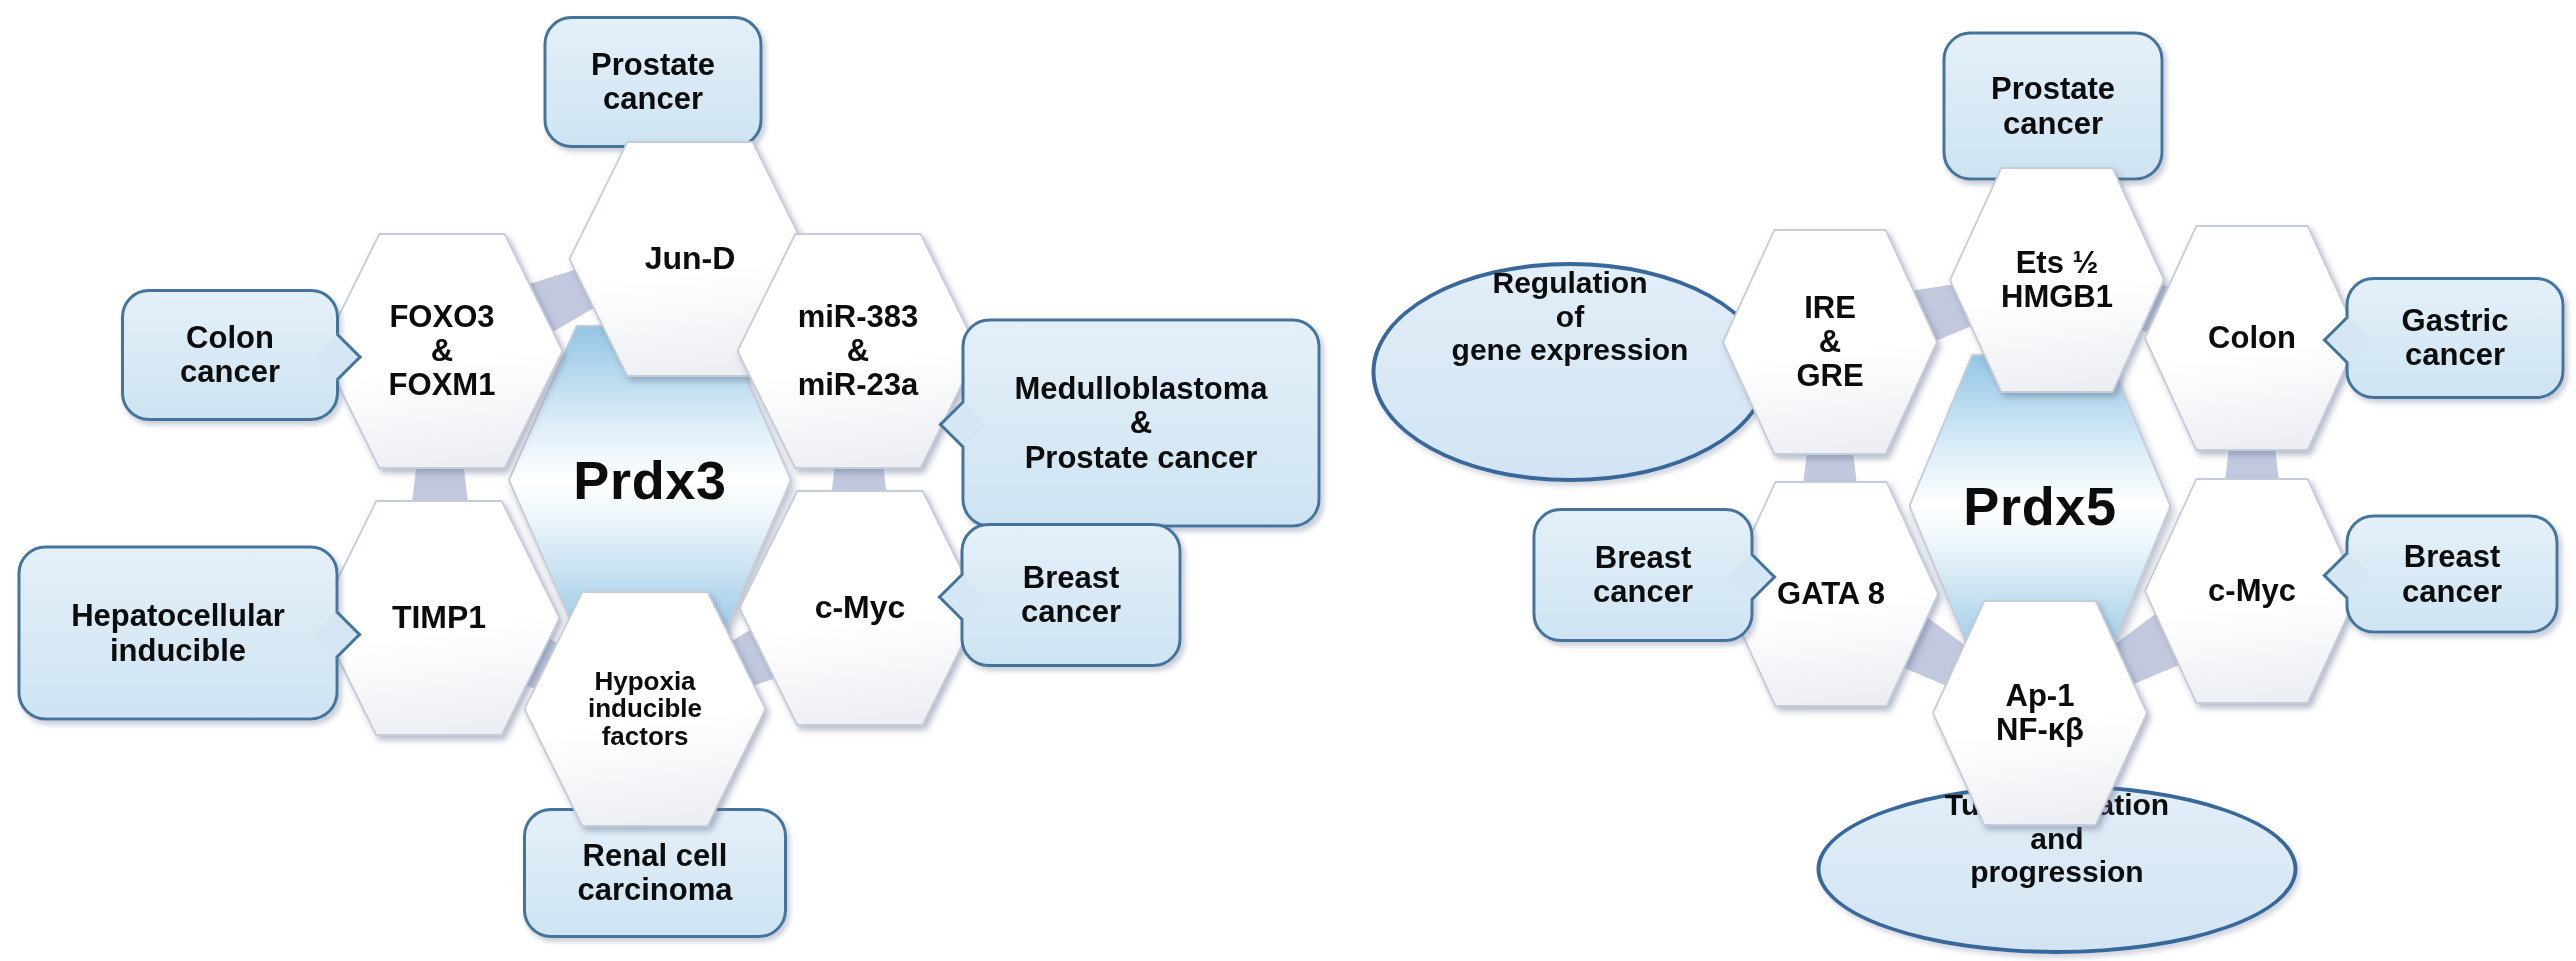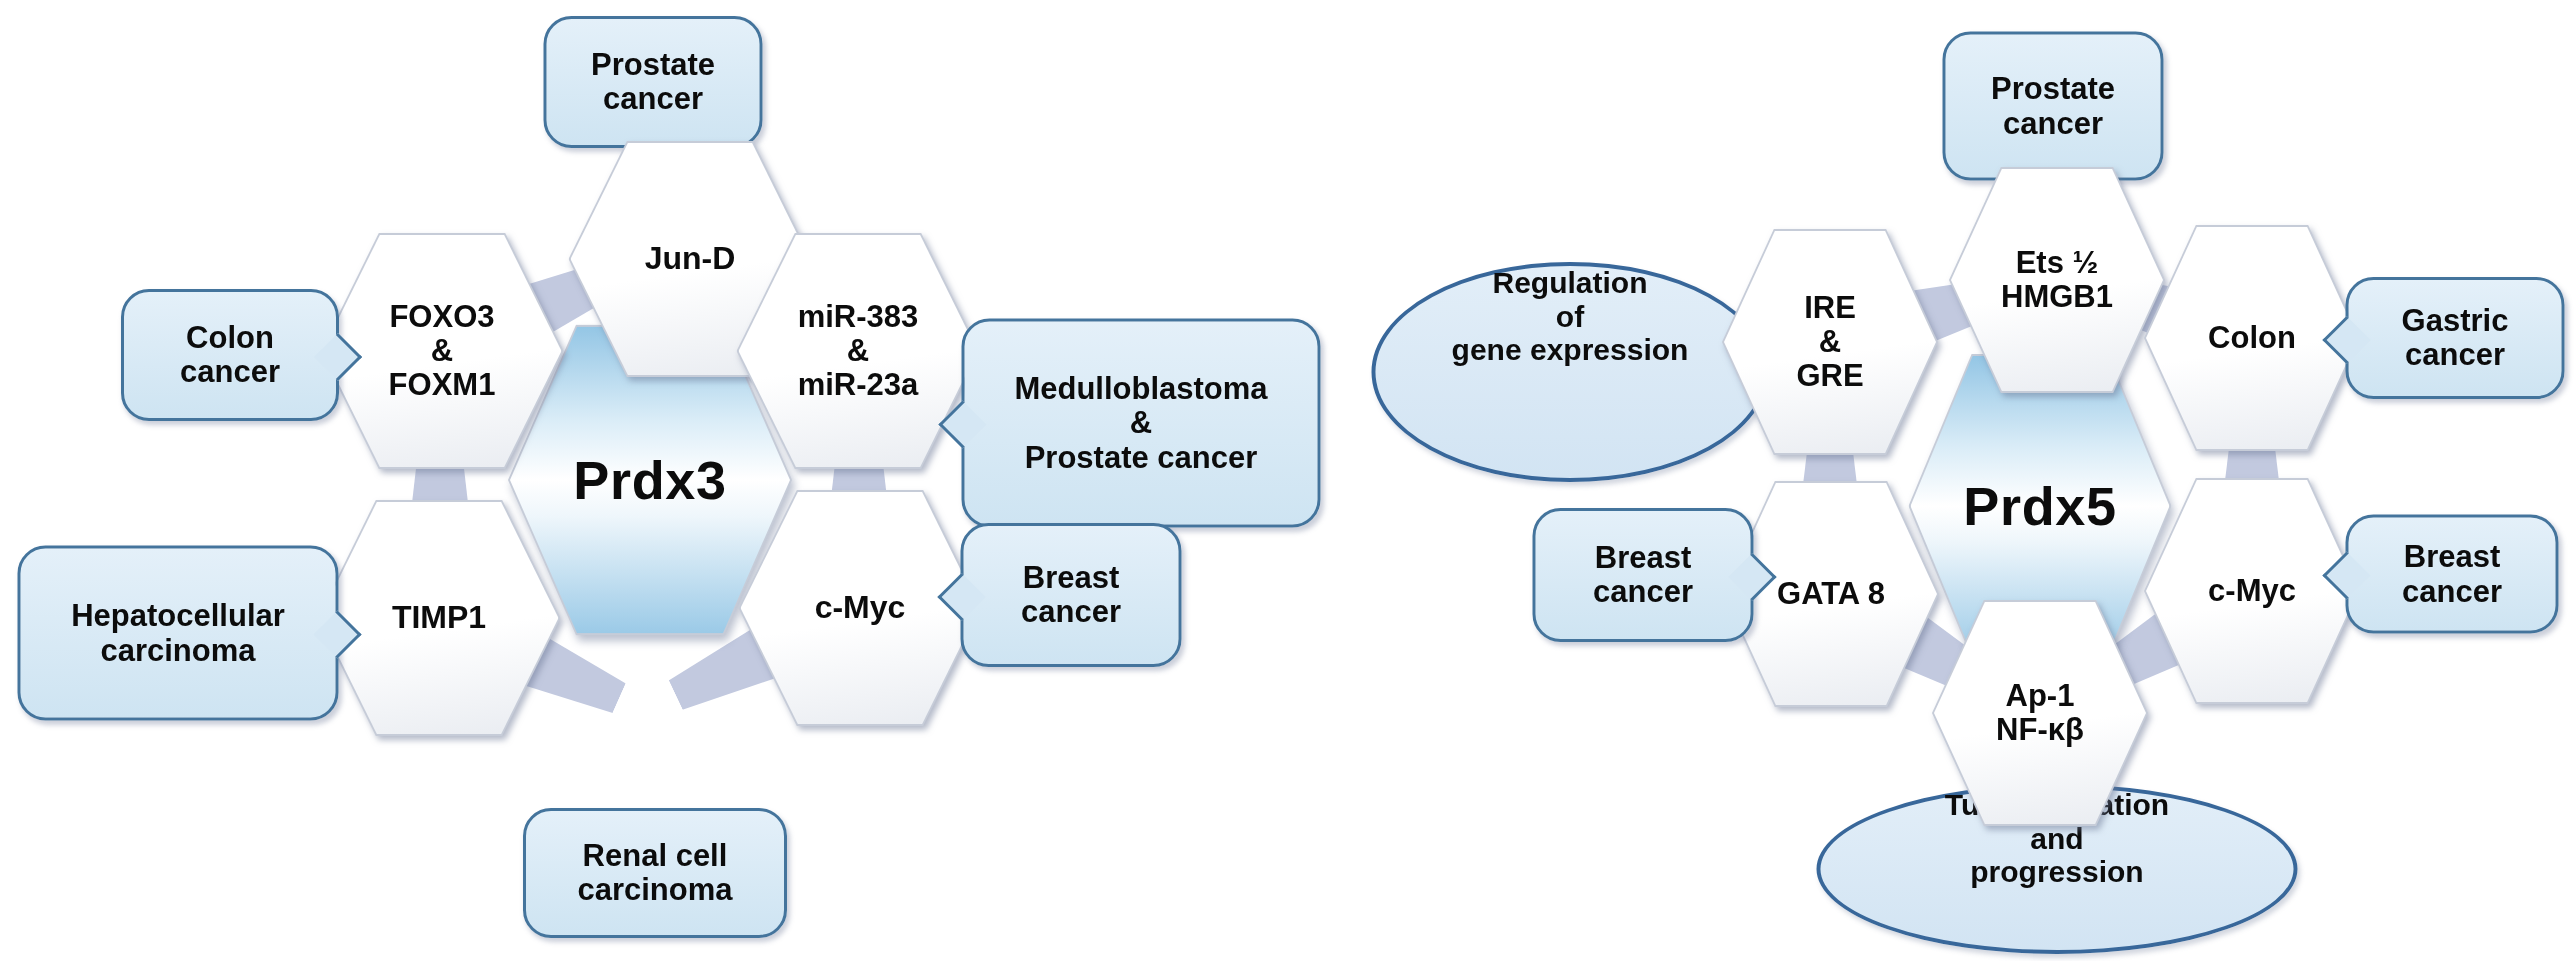--- a/index.html
+++ b/index.html
@@ -75,21 +75,21 @@
   </div>
   <div class="callout front" style="left:1141px;top:423px;width:353px;height:203px;">
     <div class="tip tleft"></div>
     <span class="lbl f46">Medulloblastoma
 &amp;
 Prostate cancer</span>
   </div>
   <div class="callout front" style="left:178px;top:633px;width:315px;height:169px;">
     <div class="tip tright"></div>
     <span class="lbl f46">Hepatocellular
-carcinoma</span>
+inducible</span>
   </div>
   <div class="callout front" style="left:1071px;top:595px;width:215px;height:138px;">
     <div class="tip tleft"></div>
     <span class="lbl f46">Breast
 cancer</span>
   </div>
 
   <div class="hexw center" style="left:650px;top:480px;width:284px;height:311px;">
     <div class="hex">
         <div class="hex-in blue">
@@ -127,20 +127,29 @@
     <div class="hex">
         <div class="hex-in">
           <span class="lbl f48">TIMP1</span>
         </div>
       </div>
   </div>
   <div class="hexw" style="left:860px;top:608px;width:243px;height:236px;">
     <div class="hex">
         <div class="hex-in">
           <span class="lbl f48">c-Myc</span>
+        </div>
+      </div>
+  </div>
+  <div class="hexw" style="left:645px;top:709px;width:243px;height:236px;">
+    <div class="hex">
+        <div class="hex-in">
+          <span class="lbl f38">Hypoxia
+inducible
+factors</span>
         </div>
       </div>
   </div>
 
   <div class="conn" style="left:1943px;top:311px;width:155px;height:78px;transform:translate(-50%,-50%) rotate(164.6deg);"></div>
   <div class="conn" style="left:2155px;top:309px;width:155px;height:78px;transform:translate(-50%,-50%) rotate(16.3deg);"></div>
   <div class="conn" style="left:1830px;top:468px;width:155px;height:78px;transform:translate(-50%,-50%) rotate(90deg);"></div>
   <div class="conn" style="left:2252px;top:464px;width:155px;height:78px;transform:translate(-50%,-50%) rotate(90deg);"></div>
   <div class="conn" style="left:1935px;top:654px;width:155px;height:78px;transform:translate(-50%,-50%) rotate(-150.3deg);"></div>
   <div class="conn" style="left:2146px;top:652px;width:155px;height:78px;transform:translate(-50%,-50%) rotate(-29.9deg);"></div>

